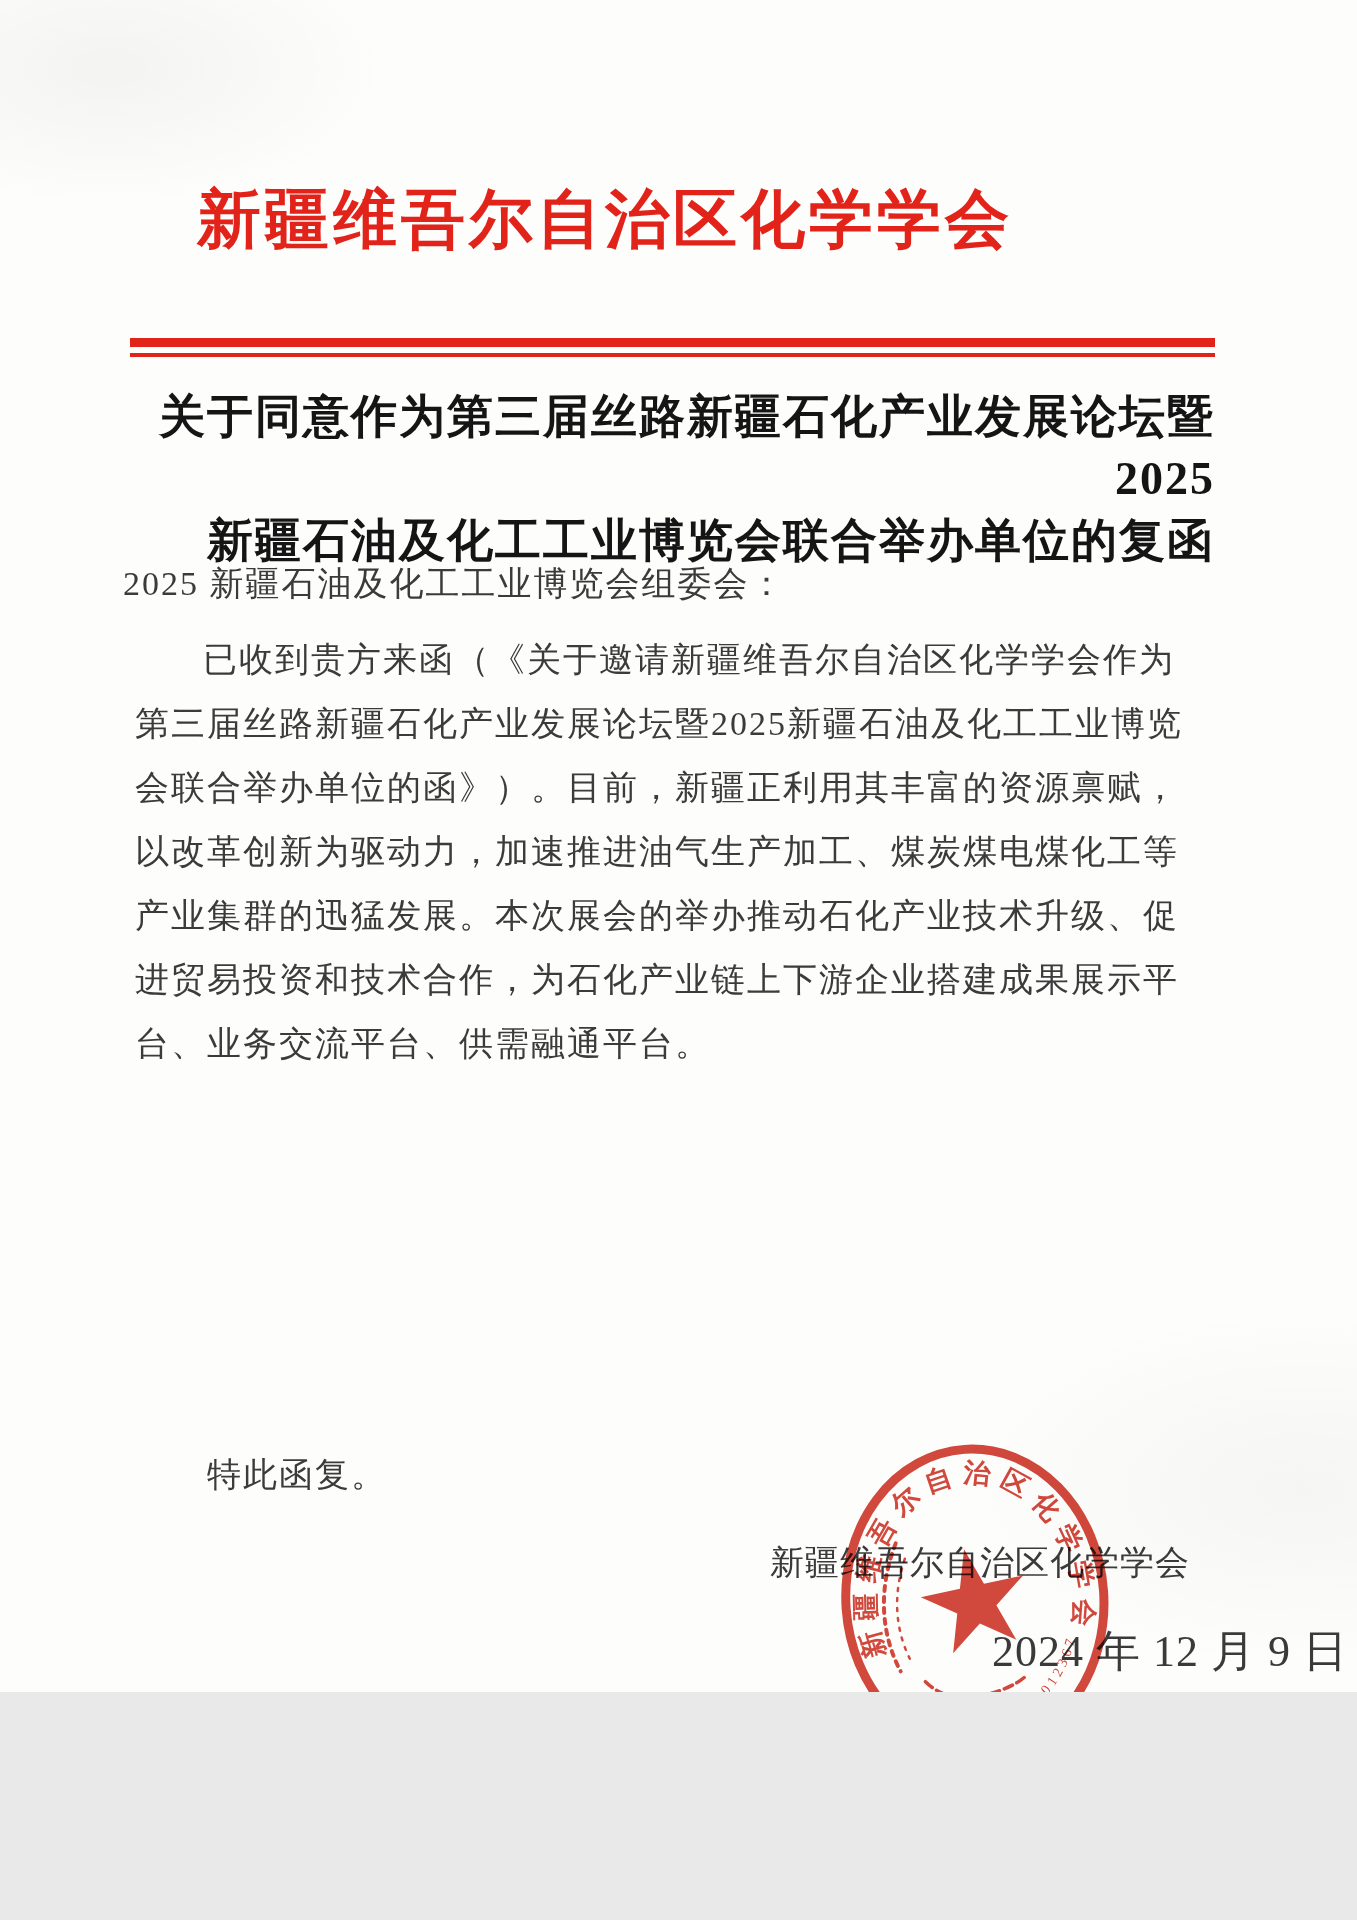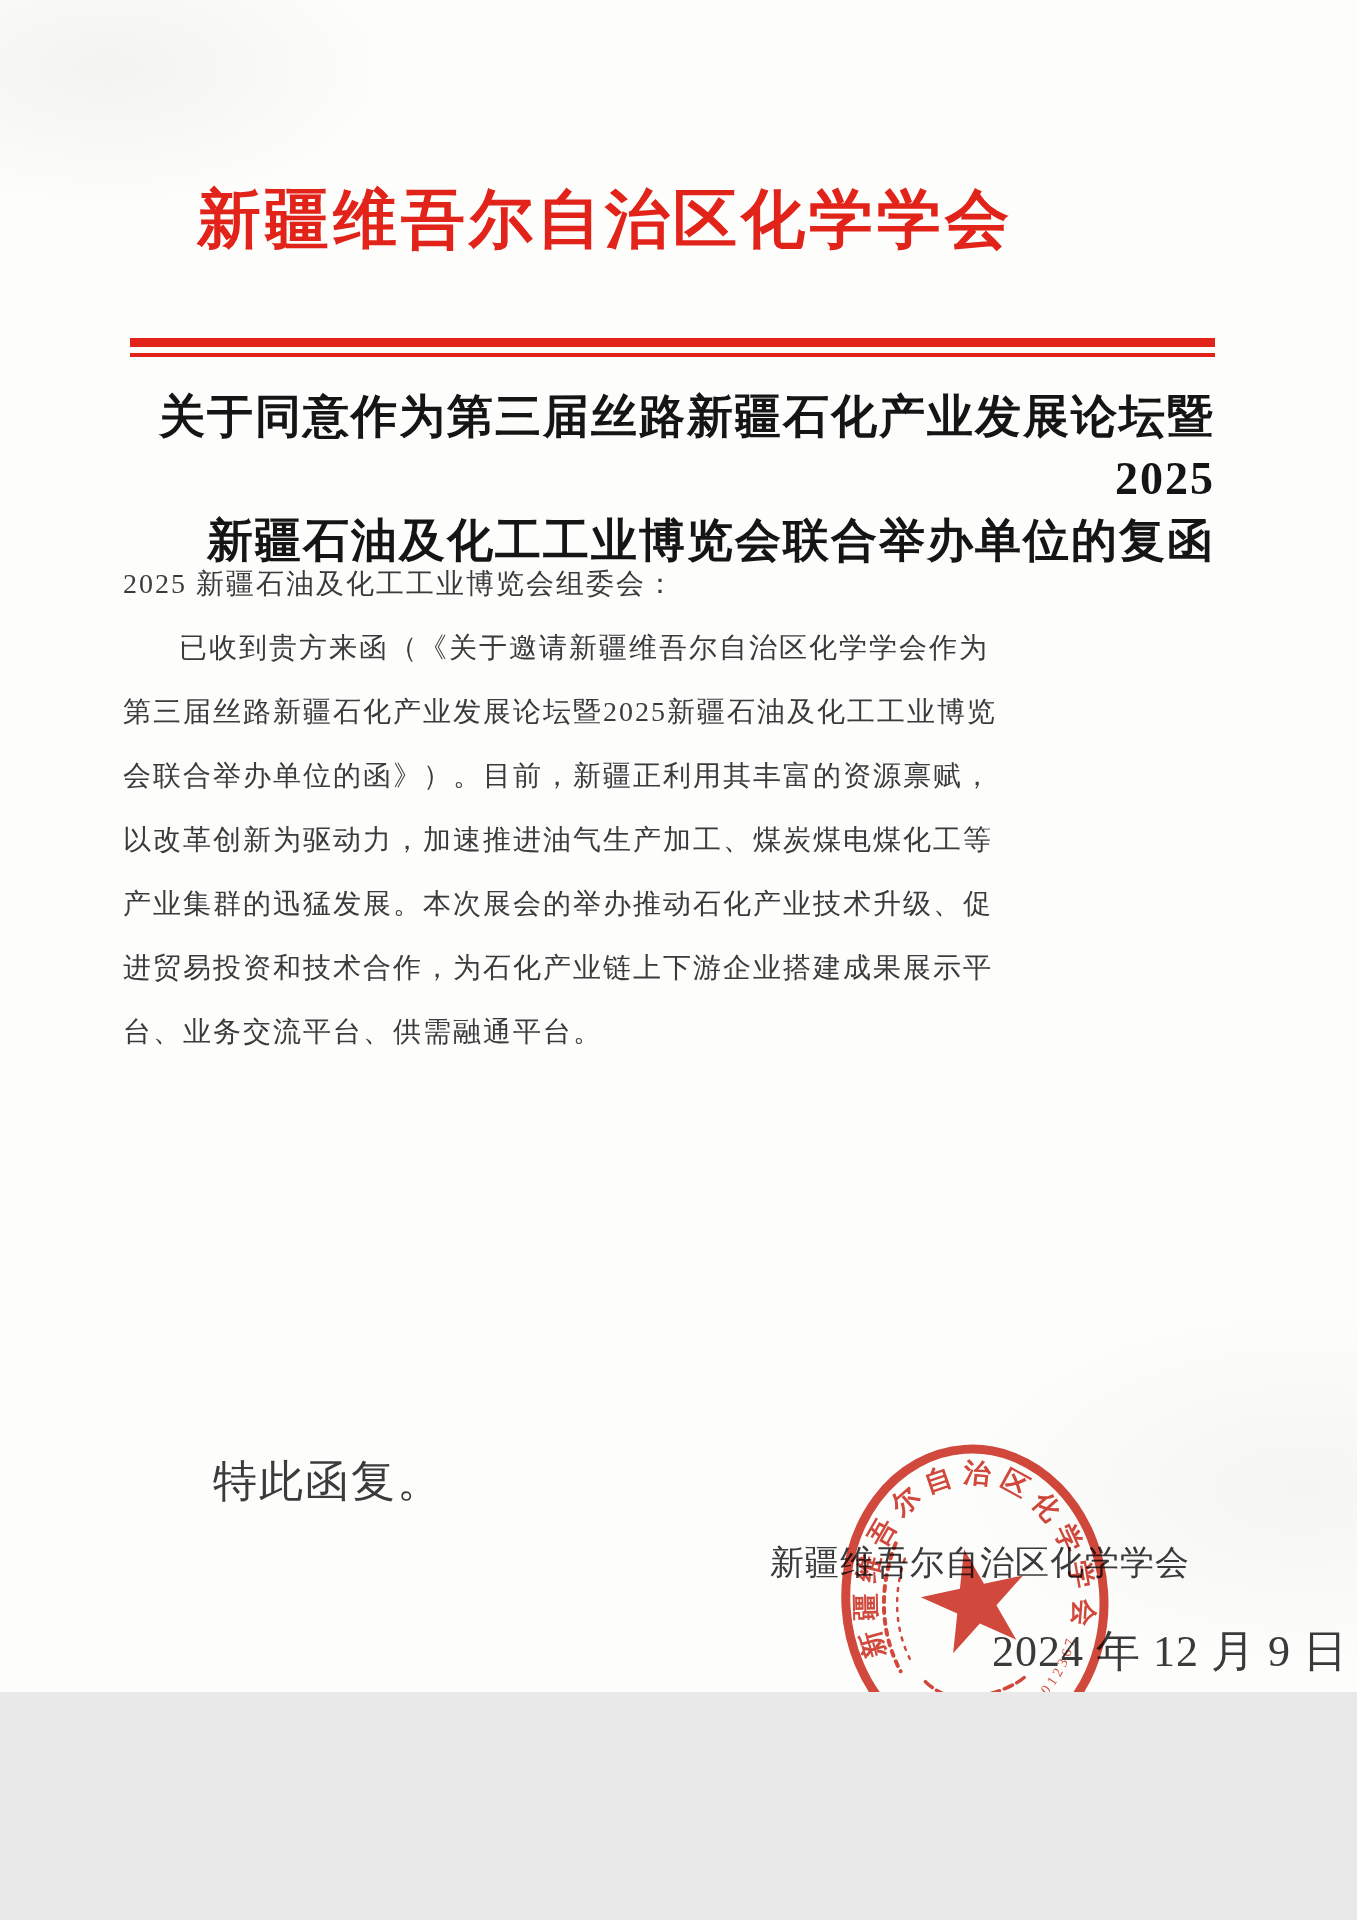--- a/index.html
+++ b/index.html
@@ -37,31 +37,31 @@
     text-align: right;
     font-size: 46px;
     font-weight: bold;
     color: #151515;
     line-height: 62px;
     letter-spacing: 2px;
   }
   .body-block {
     position: absolute;
     top: 552px; left: 123px; width: 1098px;
-    font-size: 28px;
+    font-size: 34px;
     color: #3b3b3b;
     line-height: 64px;
     letter-spacing: 2px;
   }
   .salutation { white-space: nowrap; }
-  .para { white-space: pre-line; text-indent: 2em; margin: 0; }
+  .para { white-space: pre-line; text-indent: 2em; margin: 12px; }
   .closing {
     position: absolute;
-    top: 1452px; left: 125px; width: 1098px;
-    font-size: 44px; color: #3b3b3b;
+    top: 1452px; left: 139px; width: 1098px;
+    font-size: 34px; color: #3b3b3b;
     text-indent: 2em; letter-spacing: 2px;
   }
   .signature {
     position: absolute;
     top: 1540px; left: 770px;
     font-size: 34px; color: #3a3a3a;
     letter-spacing: 1px; white-space: nowrap;
   }
   .date-line {
     position: absolute;

